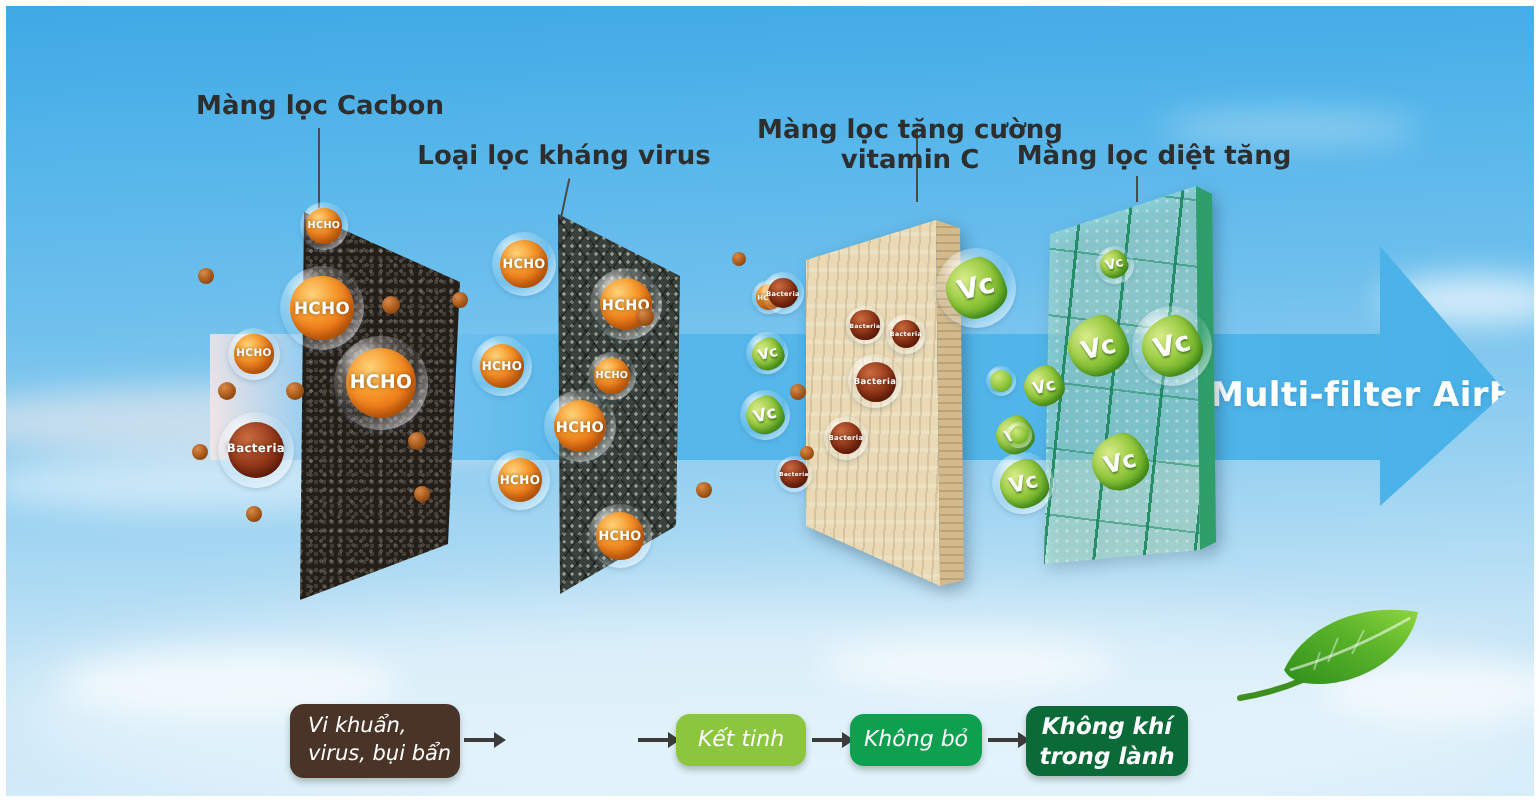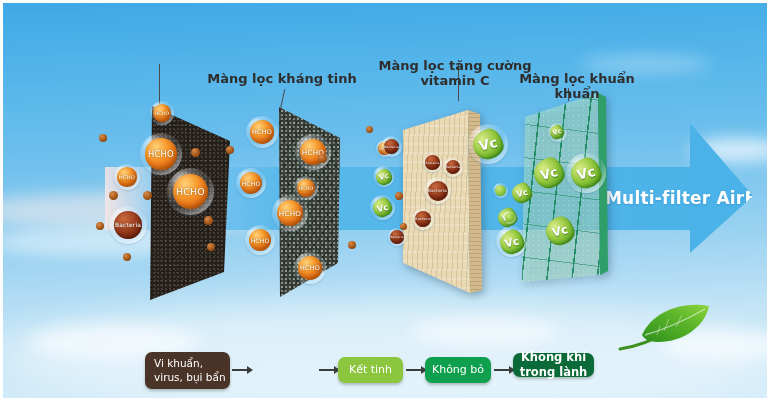--- a/index.html
+++ b/index.html
@@ -54,43 +54,43 @@
   
   .bubble{position:absolute;width:var(--s);height:var(--s);border-radius:50%;z-index:12;
     background:radial-gradient(circle at 32% 28%,rgba(255,255,255,0.9) 0%,rgba(255,255,255,0.28) 26%,rgba(205,228,246,0.10) 55%,rgba(255,255,255,0.70) 90%,rgba(255,255,255,0.25) 100%);
     box-shadow:0 1px 2px rgba(70,115,155,0.25);}
   .sphere{position:absolute;inset:13%;border-radius:50%;}
   .orange{background:radial-gradient(circle at 35% 28%,#ffd27a 0%,#f79b2e 35%,#ef7a1a 62%,#b14c05 100%);
     box-shadow:inset -2px -3px 5px rgba(120,50,0,0.45);}
   .maroon{background:radial-gradient(circle at 35% 28%,#c96a3e 0%,#93381a 52%,#571905 100%);
     box-shadow:inset -1px -2px 4px rgba(60,10,0,0.5);}
   .p-label{position:absolute;inset:0;display:flex;align-items:center;justify-content:center;color:#fff;
-    font-weight:normal;font-size:calc(var(--s)*0.20);text-shadow:0 0 2px rgba(0,0,0,0.45);letter-spacing:0.2px;}
+    font-weight:bold;font-size:calc(var(--s)*0.20);text-shadow:0 0 2px rgba(0,0,0,0.45);letter-spacing:0.2px;}
   .p-label.bact{font-size:calc(var(--s)*0.155);}
   .dot{position:absolute;width:var(--s);height:var(--s);border-radius:50%;z-index:12;
     background:radial-gradient(circle at 35% 30%,#d98a4a,#a55718 55%,#6e3408 100%);}
   .gdot{background:radial-gradient(circle at 35% 30%,#cfe77f,#8cc43c 55%,#4f9a1d 100%);}
   .vc{position:absolute;width:var(--s);height:var(--s);display:flex;align-items:center;justify-content:center;
     z-index:12;color:#fff;font-weight:bold;font-size:calc(var(--s)*0.42);
     border-radius:62% 38% 55% 45% / 48% 62% 38% 52%;transform:rotate(-14deg);
     background:radial-gradient(circle at 35% 30%,#d9ec8a 0%,#95c83e 45%,#55a21f 80%,#3c7f15 100%);
     text-shadow:0 1px 1px rgba(0,60,0,0.5);box-shadow:inset -1px -2px 3px rgba(20,80,10,0.4);}
   .vc-in{inset:12%;width:auto;height:auto;font-size:calc(var(--s)*0.34);}
   
   .leaf{position:absolute;left:612px;top:297px;z-index:13;}
   
   .fbox{position:absolute;z-index:20;border-radius:7px;color:#fff;display:flex;align-items:center;
     justify-content:center;text-align:center;font-size:11px;line-height:1.3;
-    box-shadow:0 2px 3px rgba(40,60,40,0.3);}
+    box-shadow:0 2px 3px rgba(40,60,40,0.3);font-style:italic;}
   .fbox.b1{left:145px;top:352px;width:85px;height:37px;background:#4a3427;justify-content:flex-start;
     text-align:left;padding-left:9px;font-size:10.5px;}
   .fbox.b2{left:250px;top:357px;width:66px;height:26px;background:#c9a36b;}
   .fbox.b3{left:338px;top:357px;width:65px;height:26px;background:#8cc63f;}
   .fbox.b4{left:425px;top:357px;width:66px;height:26px;background:#0fa04f;}
-  .fbox.b5{left:513px;top:353px;width:81px;height:24px;background:#0a6a38;font-weight:bold;font-size:11.5px;padding:0 4px;}
+  .fbox.b5{left:513px;top:353px;width:81px;height:35px;background:#0a6a38;font-weight:bold;font-size:11.5px;padding:0 4px;}
   .flow-arrow{position:absolute;top:369px;width:16px;height:2px;background:#3c3c3c;z-index:20;}
   .flow-arrow::after{content:'';position:absolute;right:-5px;top:-3px;width:0;height:0;
     border-left:6px solid #3c3c3c;border-top:4px solid transparent;border-bottom:4px solid transparent;}
 </style>
 </head>
 <body>
 
 <div class="stage">
 
   <div class="cloud" style="left:-30px;top:192px;width:340px;height:38px;background:rgba(252,238,236,0.55);"></div>
@@ -110,26 +110,27 @@
   <div class="panel panel-virus"></div>
   <div class="panel panel-vitc">
     <div class="p3-face"></div>
     <div class="p3-edge"></div>
   </div>
   <div class="panel panel-germ">
     <div class="p4-face"></div>
     <div class="p4-edge"></div>
   </div>
 
+  <div class="flabel" style="left:75px;top:46px;width:170px;">Màng lọc Cacbon</div>
   <div class="connector" style="left:159px;top:64px;height:40px;"></div>
-  <div class="flabel" style="left:197px;top:71px;width:170px;">Màng lọc kháng tinh</div>
+  <div class="flabel" style="left:197px;top:71px;width:170px;">Loại lọc kháng virus</div>
   <div class="connector" style="left:282px;top:89px;height:21px;transform:rotate(12deg);"></div>
   <div class="flabel" style="left:355px;top:46px;width:200px;margin-top:12px;">Màng lọc tăng cường vitamin C</div>
   <div class="connector" style="left:458px;top:64px;height:37px;"></div>
-  <div class="flabel" style="left:507px;top:71px;width:140px;">Màng lọc khuẩn khuẩn</div>
+  <div class="flabel" style="left:507px;top:71px;width:140px;">Màng lọc diệt tăng</div>
   <div class="connector" style="left:568px;top:88px;height:13px;"></div>
 
   <div class="bubble" style="--s:24px;left:150px;top:101px;">
       <div class="sphere orange"></div>
       <span class="p-label">HCHO</span>
     </div>
   <div class="bubble" style="--s:42px;left:140px;top:133px;">
       <div class="sphere orange"></div>
       <span class="p-label">HCHO</span>
     </div>

